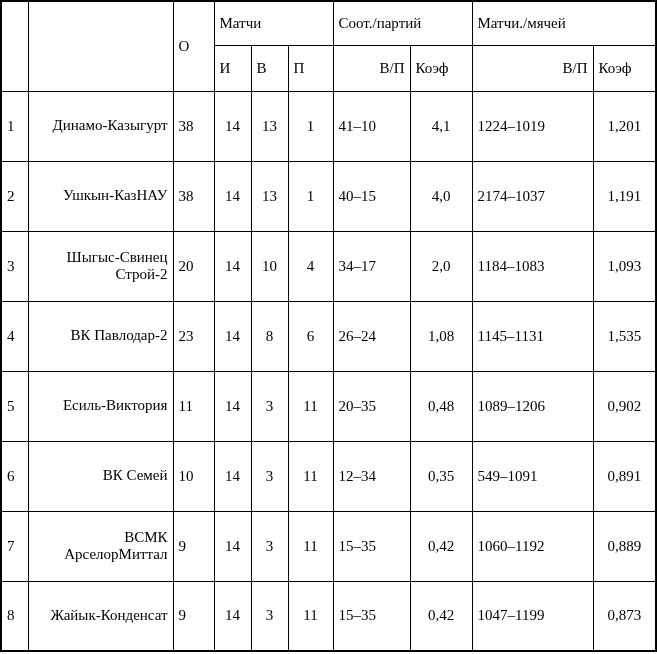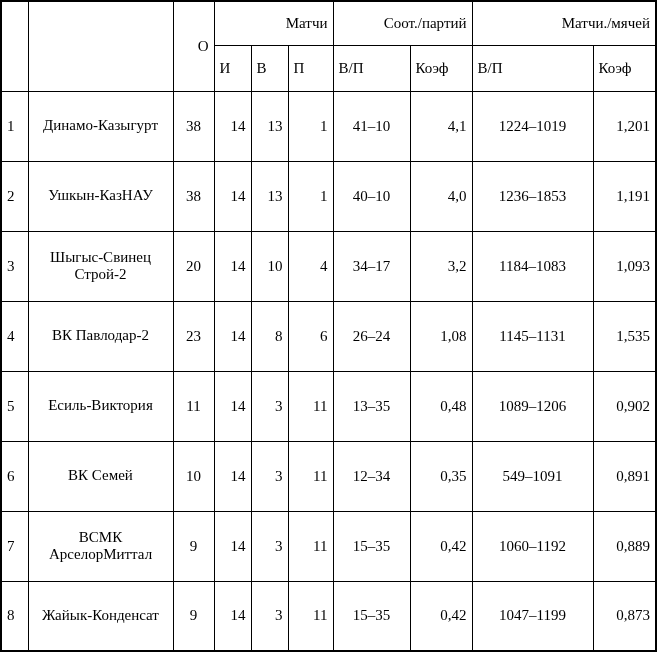--- a/index.html
+++ b/index.html
@@ -26,50 +26,50 @@
     font-size: 15px;
     padding: 2px 5px;
     vertical-align: middle;
     background: #ffffff;
   }
   
   table.standings {
     border: 2px solid #000000;
   }
   th.hdr {
-    text-align: right;
+    text-align: left;
     font-weight: bold;
     font-size: 16px;
   }
   th.hdr-sub {
     text-align: left;
     font-weight: bold;
     font-size: 15px;
     padding-left: 4px;
   }
   th.hdr-sub.center {
-    text-align: left;
+    text-align: right;
   }
   td.rank {
     text-align: left;
     padding-left: 6px;
     font-size: 15px;
   }
   td.team {
+    text-align: right;
+    padding-left: 8px;
+    font-size: 15px;
+    line-height: 1.15;
+  }
+  td.num {
+    text-align: left;
+    font-size: 15px;
+  }
+  td.left {
     text-align: center;
-    padding-left: 8px;
-    font-size: 15px;
-    line-height: 1.15;
-  }
-  td.num {
-    text-align: center;
-    font-size: 15px;
-  }
-  td.left {
-    text-align: right;
     padding-left: 5px;
     font-size: 15px;
   }
   .bold {
     font-weight: bold;
   }
   col.c-rank { width: 27px; }
   col.c-team { width: 145px; }
   col.c-o { width: 41px; }
   col.c-i { width: 37px; }
@@ -132,34 +132,34 @@
         <td class="num">1224–1019</td>
         <td class="left">1,201</td>
       </tr>
       <tr class="data-row">
         <td class="rank bold">2</td>
         <td class="team bold">Ушкын-КазНАУ</td>
         <td class="num">38</td>
         <td class="left">14</td>
         <td class="left">13</td>
         <td class="left">1</td>
-        <td class="num">40–10</td>
+        <td class="num">40–15</td>
         <td class="left bold">4,0</td>
-        <td class="num">1236–1853</td>
+        <td class="num">2174–1037</td>
         <td class="left">1,191</td>
       </tr>
       <tr class="data-row">
         <td class="rank bold">3</td>
         <td class="team bold">Шыгыс-Свинец Строй-2</td>
         <td class="num">20</td>
         <td class="left">14</td>
         <td class="left">10</td>
         <td class="left">4</td>
         <td class="num">34–17</td>
-        <td class="left">3,2</td>
+        <td class="left">2,0</td>
         <td class="num">1184–1083</td>
         <td class="left">1,093</td>
       </tr>
       <tr class="data-row">
         <td class="rank">4</td>
         <td class="team">ВК Павлодар-2</td>
         <td class="num">23</td>
         <td class="left">14</td>
         <td class="left">8</td>
         <td class="left">6</td>
@@ -168,21 +168,21 @@
         <td class="num">1145–1131</td>
         <td class="left">1,535</td>
       </tr>
       <tr class="data-row">
         <td class="rank">5</td>
         <td class="team">Есиль-Виктория</td>
         <td class="num">11</td>
         <td class="left">14</td>
         <td class="left">3</td>
         <td class="left">11</td>
-        <td class="num">13–35</td>
+        <td class="num">20–35</td>
         <td class="left">0,48</td>
         <td class="num">1089–1206</td>
         <td class="left">0,902</td>
       </tr>
       <tr class="data-row">
         <td class="rank">6</td>
         <td class="team">ВК Семей</td>
         <td class="num">10</td>
         <td class="left">14</td>
         <td class="left">3</td>

